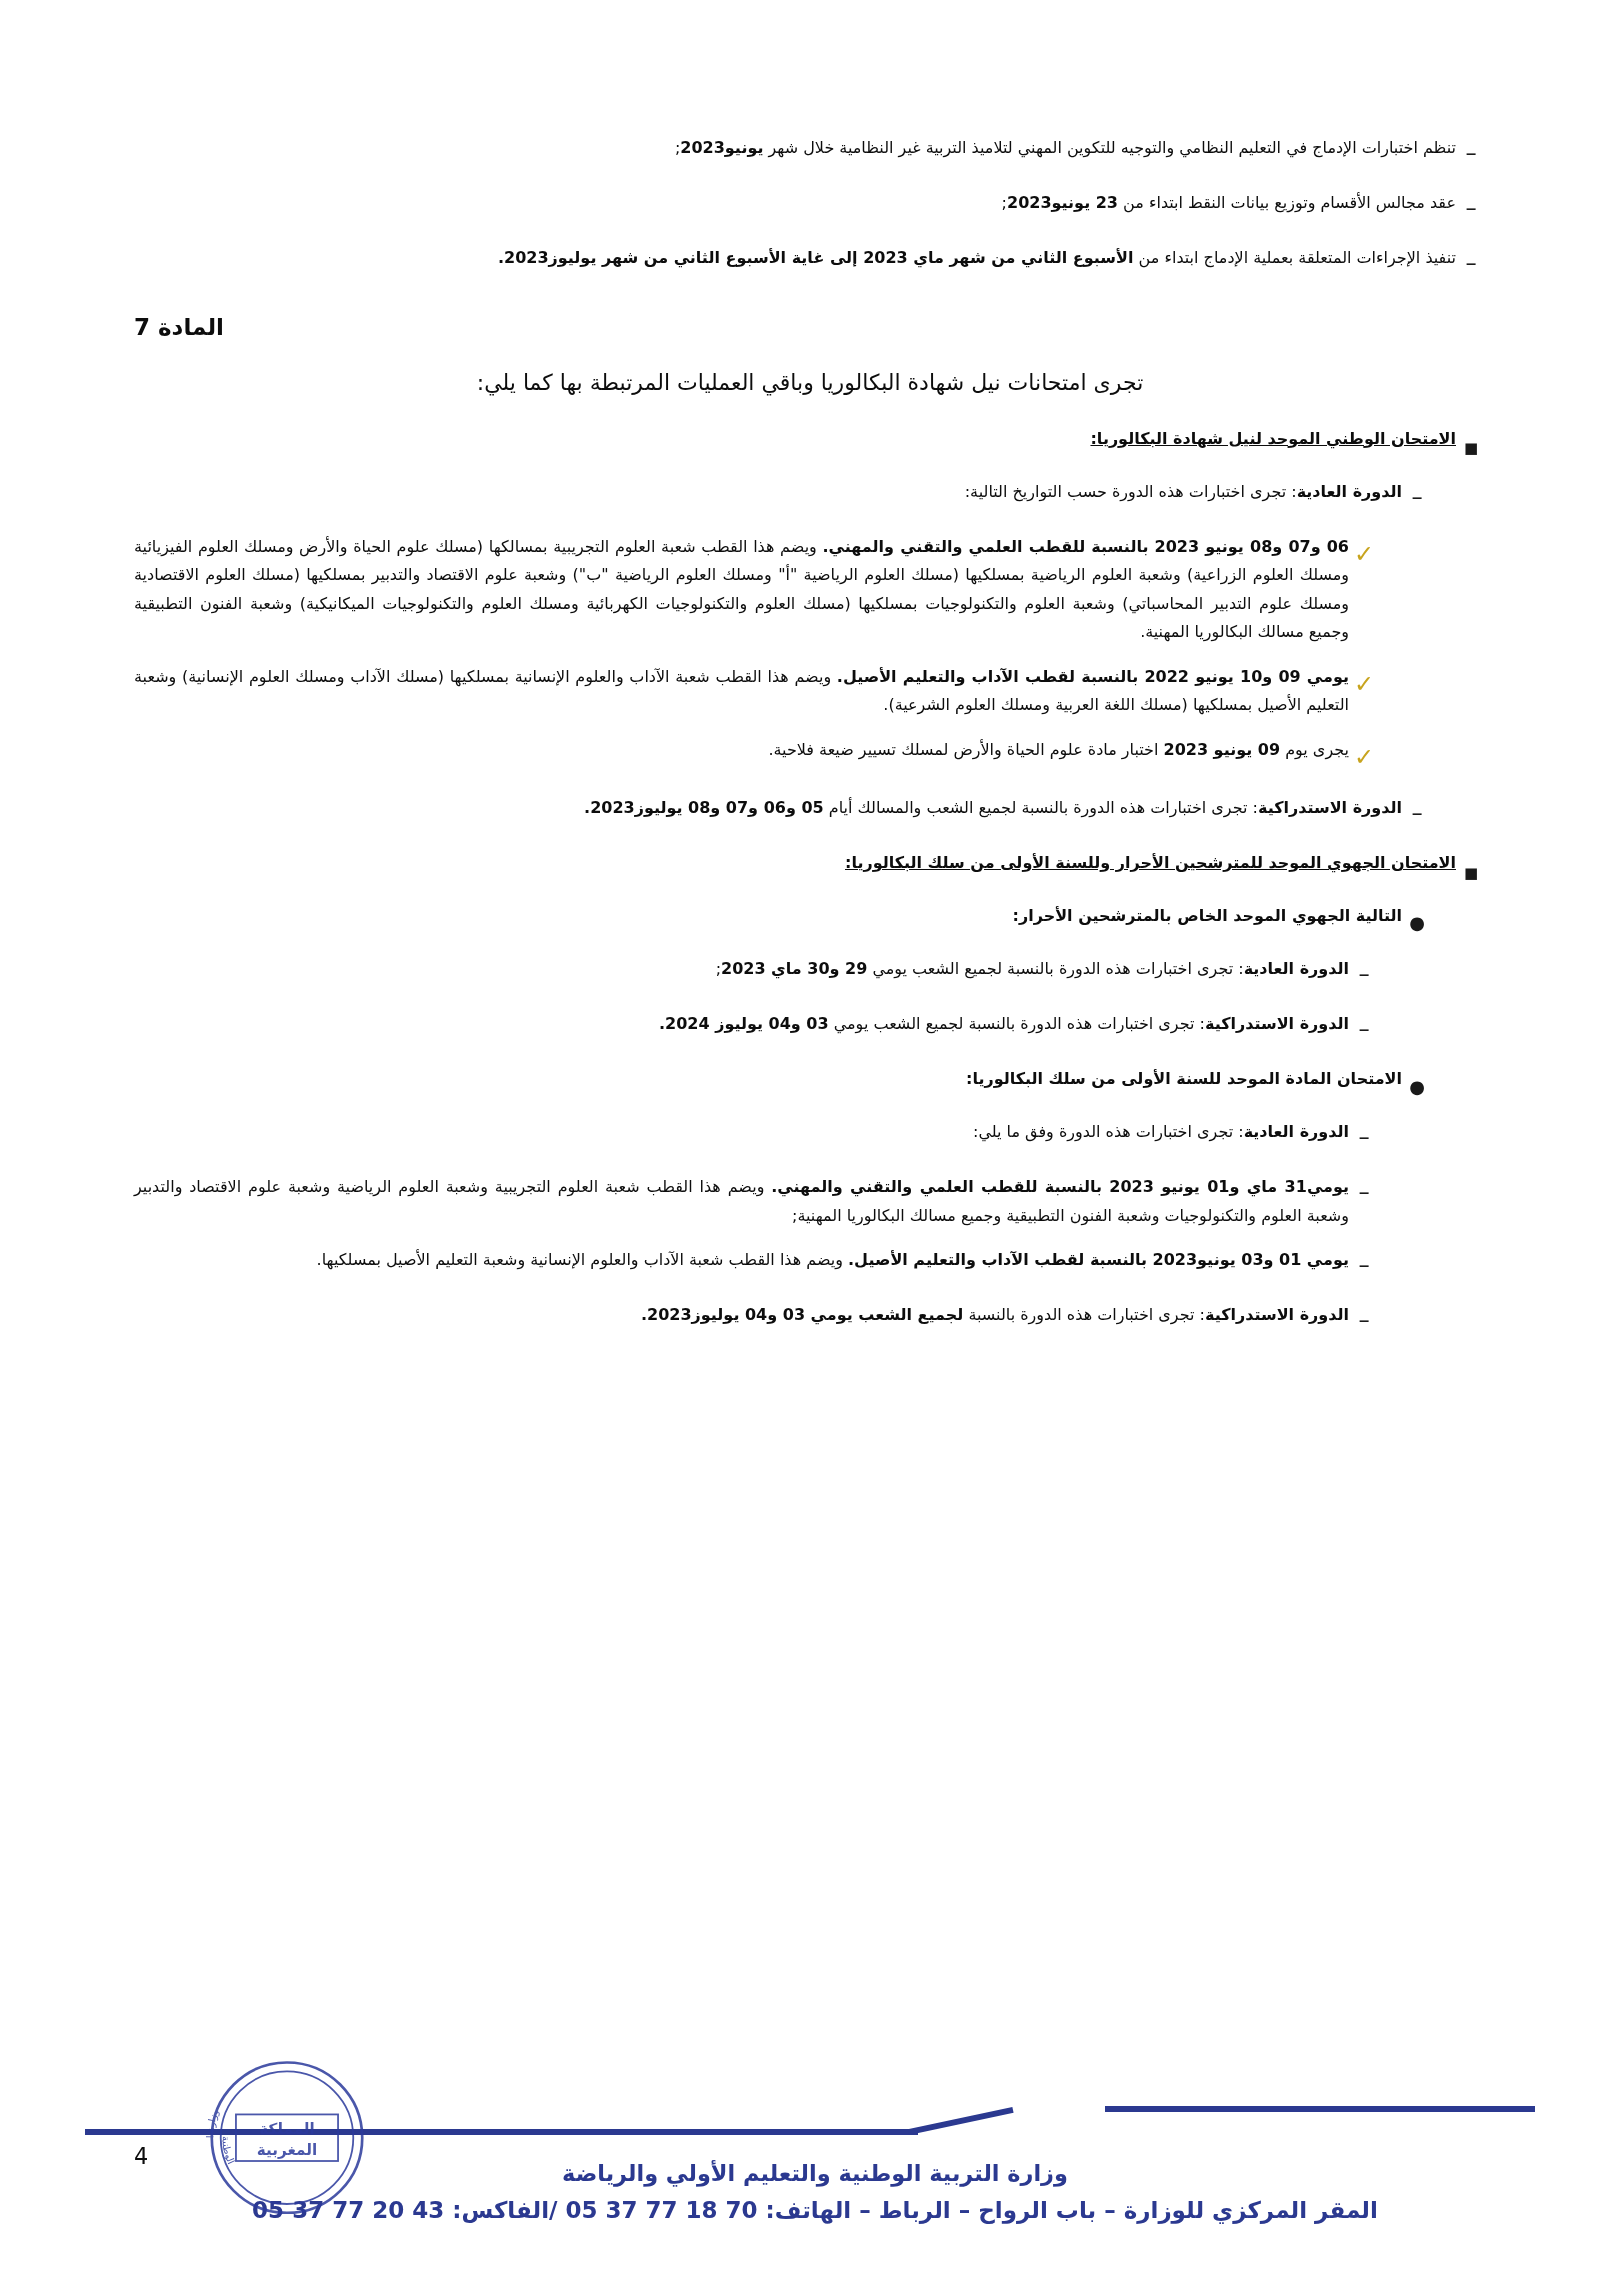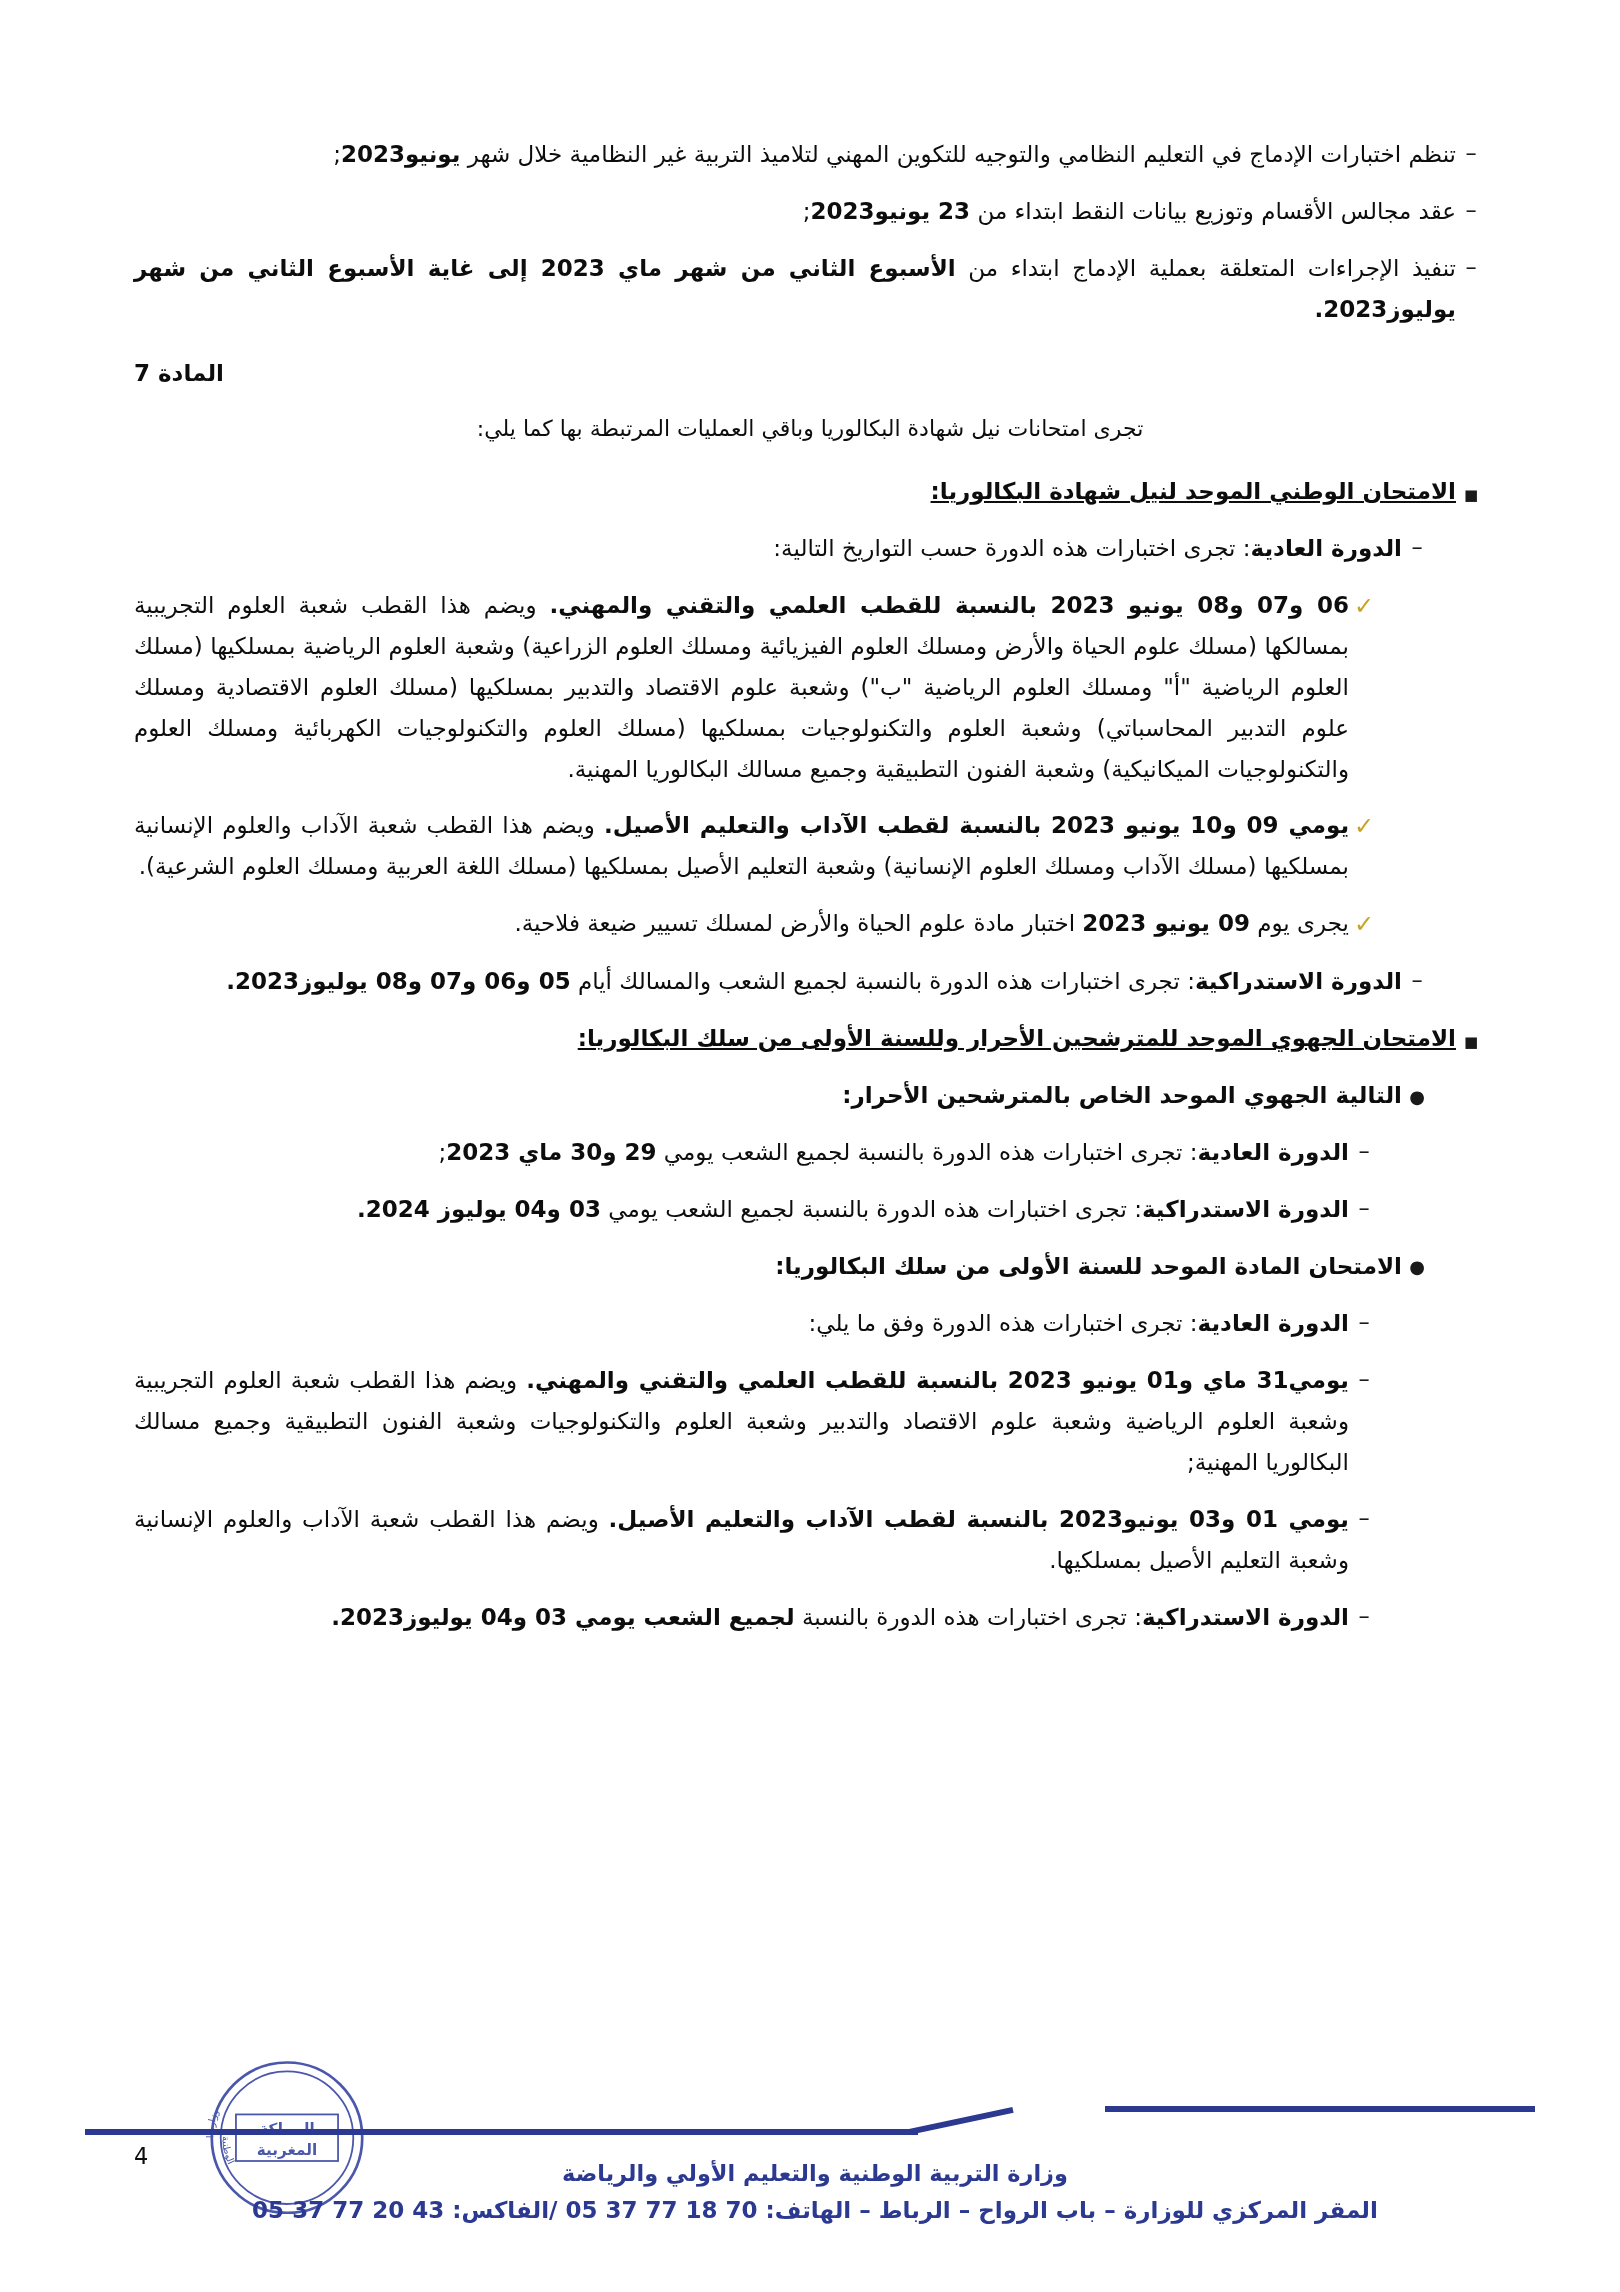--- a/index.html
+++ b/index.html
@@ -49,21 +49,21 @@
   .marker.square {
     font-size: 15px;
     padding-top: 10.7px;
   }
   .marker.disc {
     font-size: 18px;
     padding-top: 5.4px;
   }
   .txt {
     flex: 1 1 auto;
-    font-size: 23px;
+    font-size: 16px;
     line-height: 1.78;
     color: #0d0d0d;
   }
 
   
   .lvl0 { margin-right: 0px; }
   .lvl1 { margin-right: 54px; }
   .lvl2 { margin-right: 107px; }
 
   .article-title {
@@ -180,21 +180,21 @@
         <div class="row lvl1">
           <div class="marker">–</div>
           <div class="txt"><b>الدورة العادية</b>: تجرى اختبارات هذه الدورة حسب التواريخ التالية:</div>
         </div>
         <div class="row lvl2">
           <div class="marker check">✓</div>
           <div class="txt"><b>06 و07 و08 يونيو 2023 بالنسبة للقطب العلمي والتقني والمهني.</b> ويضم هذا القطب شعبة العلوم التجريبية بمسالكها (مسلك علوم الحياة والأرض ومسلك العلوم الفيزيائية ومسلك العلوم الزراعية) وشعبة العلوم الرياضية بمسلكيها (مسلك العلوم الرياضية "أ" ومسلك العلوم الرياضية "ب") وشعبة علوم الاقتصاد والتدبير بمسلكيها (مسلك العلوم الاقتصادية ومسلك علوم التدبير المحاسباتي) وشعبة العلوم والتكنولوجيات بمسلكيها (مسلك العلوم والتكنولوجيات الكهربائية ومسلك العلوم والتكنولوجيات الميكانيكية) وشعبة الفنون التطبيقية وجميع مسالك البكالوريا المهنية.</div>
         </div>
         <div class="row lvl2">
           <div class="marker check">✓</div>
-          <div class="txt"><b>يومي 09 و10 يونيو 2023 بالنسبة لقطب الآداب والتعليم الأصيل.</b> ويضم هذا القطب شعبة الآداب والعلوم الإنسانية بمسلكيها (مسلك الآداب ومسلك العلوم الإنسانية) وشعبة التعليم الأصيل بمسلكيها (مسلك اللغة العربية ومسلك العلوم الشرعية).</div>
+          <div class="txt"><b>يومي 09 و10 يونيو 2022 بالنسبة لقطب الآداب والتعليم الأصيل.</b> ويضم هذا القطب شعبة الآداب والعلوم الإنسانية بمسلكيها (مسلك الآداب ومسلك العلوم الإنسانية) وشعبة التعليم الأصيل بمسلكيها (مسلك اللغة العربية ومسلك العلوم الشرعية).</div>
         </div>
         <div class="row lvl2">
           <div class="marker check">✓</div>
           <div class="txt">يجرى يوم <b>09 يونيو 2023</b> اختبار مادة علوم الحياة والأرض لمسلك تسيير ضيعة فلاحية.</div>
         </div>
         <div class="row lvl1">
           <div class="marker">–</div>
           <div class="txt"><b>الدورة الاستدراكية</b>: تجرى اختبارات هذه الدورة بالنسبة لجميع الشعب والمسالك أيام <b>05 و06 و07 و08 يوليوز2023.</b></div>
         </div>
         <div class="row lvl0">

